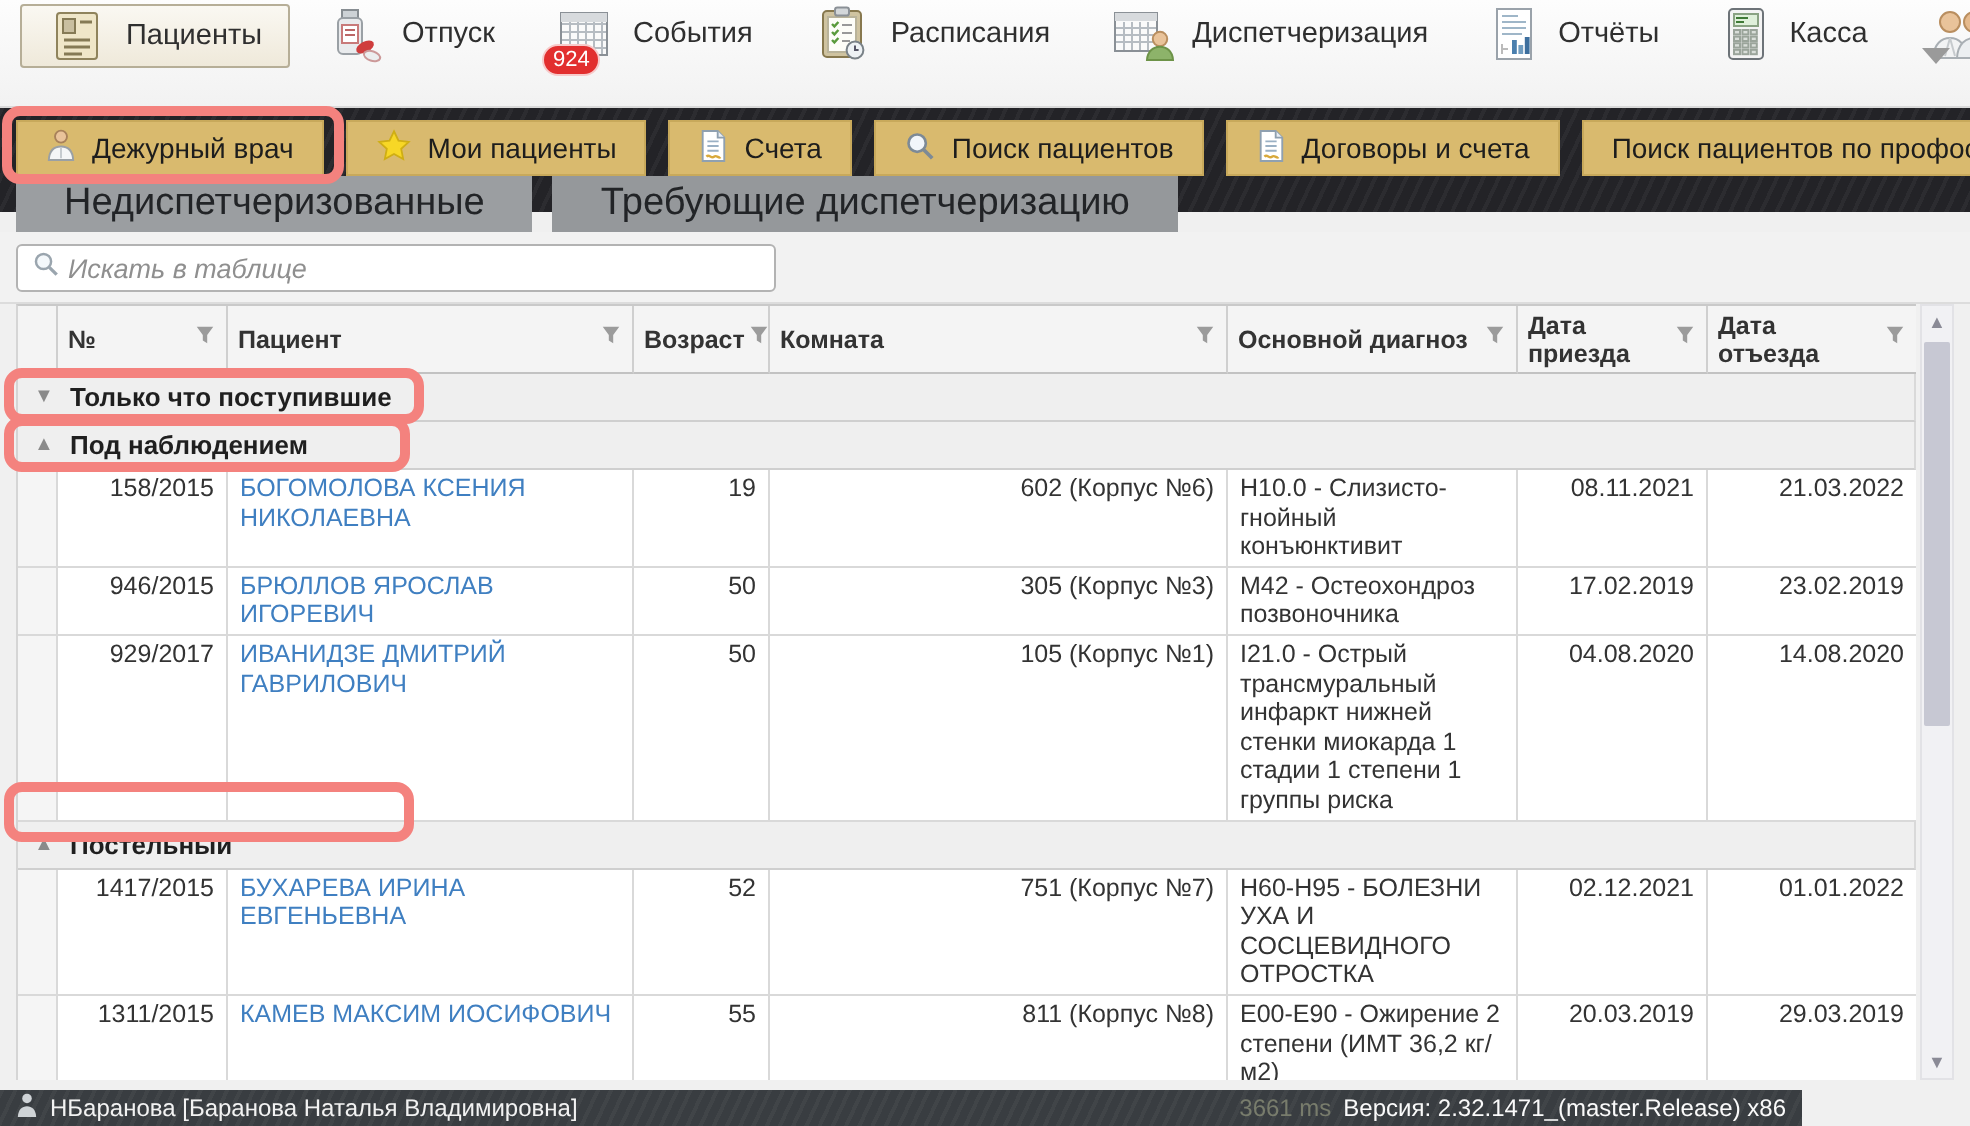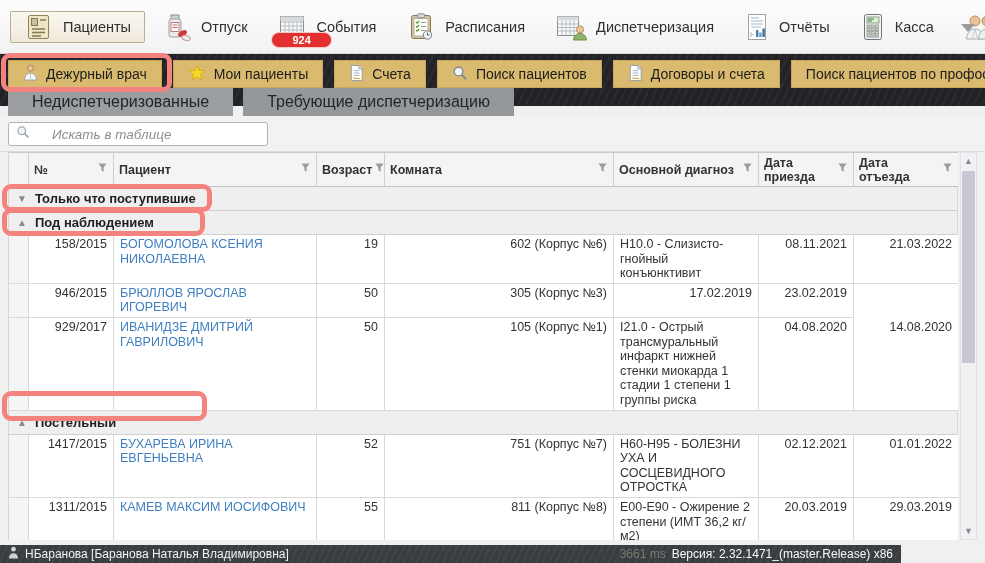--- a/index.html
+++ b/index.html
@@ -1,44 +1,44 @@
 <!DOCTYPE html>
 <html><head>
 <meta charset="utf-8">
 <style>
   * { margin:0; padding:0; box-sizing:border-box; }
   html,body { width:985px; height:563px; font-family:"Liberation Sans", sans-serif; background:#f0f0f0; overflow:hidden; }
   #stage { position:relative; width:985px; height:563px; background:#f0f0f0; }
 
   
   #topbar { position:absolute; left:0; top:0; width:985px; height:54px;
-    background:linear-gradient(#fdfdfd,#f2f2f2); border-bottom:1px solid #d9d9d9; display:flex; align-items:center; padding-left:10px; }
+    background:linear-gradient(#fdfdfd,#f2f2f2); border-bottom:1px solid #d9d9d9; display:flex; align-items:flex-start; padding-left:10px; }
   .tab { display:flex; align-items:center; gap:9px; padding:0 13px; margin:2px 4px 2px 0; color:#2f2f2f; font-size:14.5px; cursor:default; position:relative; }
   .tab.active { background:linear-gradient(#faf8f2,#efe9da); border:1px solid #b6ae97; border-radius:2px; }
   .tab .ticon { position:relative; display:flex; align-items:center; }
-  .badge { position:absolute; left:-6px; bottom:-6px; background:#e22f2f; color:#fff; font-size:11px; font-weight:bold;
-    padding:1px 20px; border-radius:9px; border:1px solid #f7caca; line-height:12px; }
+  .badge { position:absolute; left:-6px; bottom:-6px; background:#e22f2f; color:#fff; font-size:11px; font-weight:normal;
+    padding:1px 4px; border-radius:9px; border:1px solid #f7caca; line-height:12px; }
   #nav-chevron { position:absolute; right:10px; top:24px; width:0; height:0;
     border-left:7px solid transparent; border-right:7px solid transparent; border-top:8px solid #9a9a9a; }
 
   
   #darkband { position:absolute; left:0; top:54px; width:985px; height:52px; background:#232327;
     background-image:repeating-linear-gradient(115deg, rgba(255,255,255,0.045) 0 2px, transparent 2px 7px); }
   #toolbar { position:absolute; left:8px; top:6px; display:flex; gap:11px; }
   .gbtn { height:28px; background:#d9ba6e; border:1px solid #c8a95b; color:#1d1d1d; font-size:14px;
     display:flex; align-items:center; gap:8px; padding:0 14px; cursor:default; white-space:nowrap; }
   #subtabs { position:absolute; left:8px; top:34px; display:flex; gap:10px; }
-  .subtab { height:28px; background:#95989b; color:#222427; font-size:16px; display:flex; align-items:center;
+  .subtab { height:28px; background:#95989b; color:#222427; font-size:19px; display:flex; align-items:center;
     padding:0 24px; cursor:default; white-space:nowrap; }
   .subtab.active { background:#9b9ea1; }
 
   
   #searchstrip { position:absolute; left:0; top:116px; width:985px; height:36px; background:#f2f2f2; border-bottom:1px solid #dcdcdc; }
-  #searchbox { position:absolute; left:8px; top:6px; width:260px; height:24px; background:#fff; border:1px solid #b3b3b3;
-    border-radius:3px; display:flex; align-items:center; gap:22px; padding:0 7px; }
+  #searchbox { position:absolute; left:8px; top:6px; width:380px; height:24px; background:#fff; border:1px solid #b3b3b3;
+    border-radius:3px; display:flex; align-items:center; gap:4px; padding:0 7px; }
   #searchbox input { border:none; outline:none; flex:1; font-style:italic; font-size:13.5px; color:#555;
     font-family:"Liberation Sans", sans-serif; background:transparent; }
   #searchbox input::placeholder { color:#8f8f8f; font-style:italic; }
 
   
   #tablewrap { position:absolute; left:8px; top:152px; width:950px; height:388px; background:#fff; overflow:hidden;
     border-top:1px solid #c9c9c9; border-left:1px solid #d5d5d5; }
   .trow { display:grid; grid-template-columns:20px 85px 203px 68px 229px 145px 95px 105px; }
   .cell { border-right:1px solid #d9d9d9; border-bottom:1px solid #d9d9d9; padding:2px 6px;
     font-size:12.5px; line-height:14.6px; color:#333; overflow:hidden; }
@@ -317,20 +317,21 @@
           <div class="cell">H10.0 - Слизисто-гнойный конъюнктивит</div>
           <div class="cell r">08.11.2021</div>
           <div class="cell r">21.03.2022</div>
         </div>
         <div class="trow">
           <div class="cell ind"></div>
           <div class="cell r">946/2015</div>
           <div class="cell"><span class="link">БРЮЛЛОВ ЯРОСЛАВ ИГОРЕВИЧ</span></div>
           <div class="cell r">50</div>
           <div class="cell r">305 (Корпус №3)</div>
+          <div class="cell">M42 - Остеохондроз позвоночника</div>
           <div class="cell r">17.02.2019</div>
           <div class="cell r">23.02.2019</div>
         </div>
         <div class="trow">
           <div class="cell ind"></div>
           <div class="cell r">929/2017</div>
           <div class="cell"><span class="link">ИВАНИДЗЕ ДМИТРИЙ ГАВРИЛОВИЧ</span></div>
           <div class="cell r">50</div>
           <div class="cell r">105 (Корпус №1)</div>
           <div class="cell">I21.0 - Острый трансмуральный инфаркт нижней стенки миокарда 1 стадии 1 степени 1 группы риска</div>

